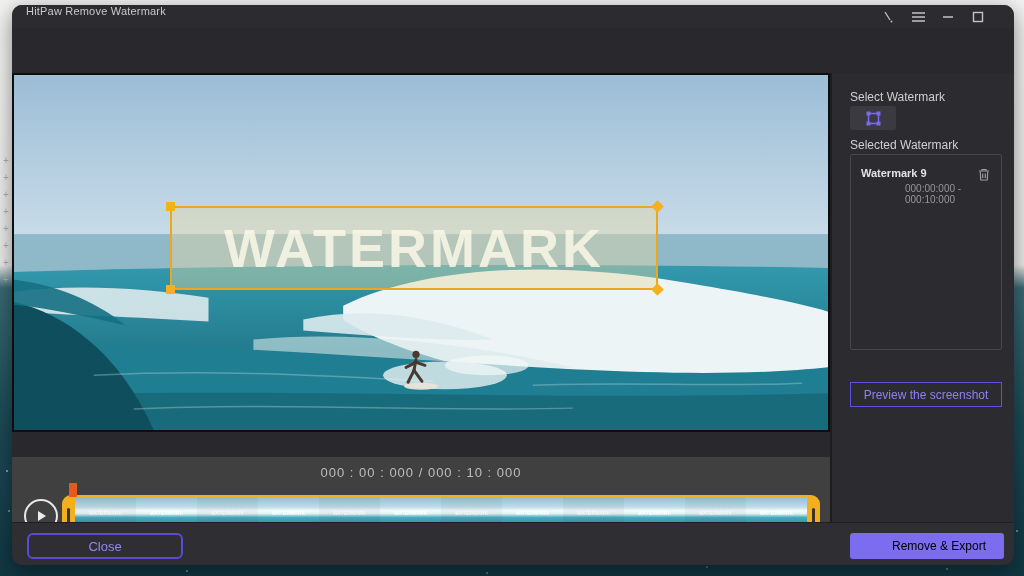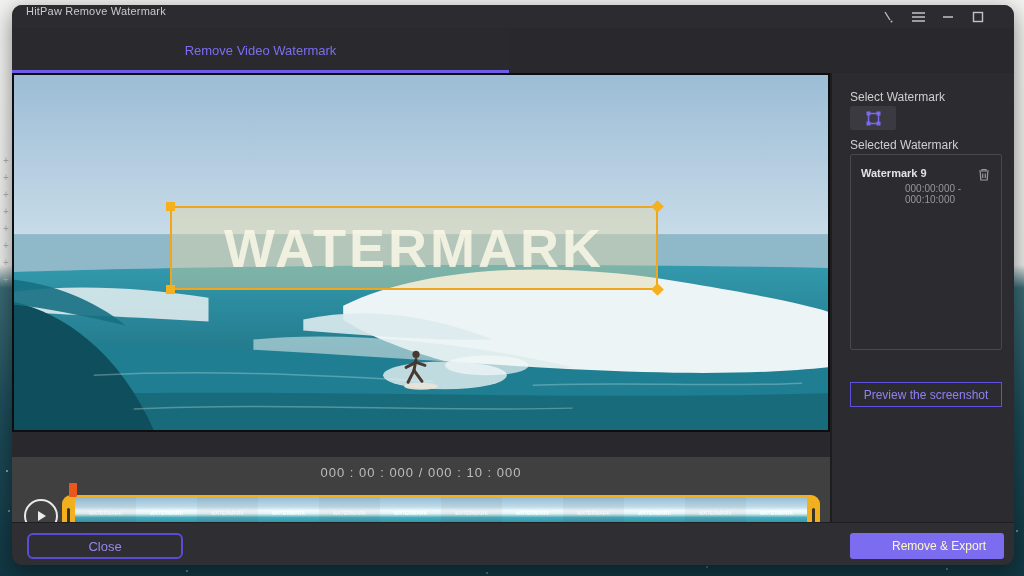--- a/index.html
+++ b/index.html
@@ -98,21 +98,21 @@
     background:transparent; border:1.5px solid #5f50dd; border-radius:0; color:#8f80f2;
     font-size:12px; font-family:"Liberation Sans",sans-serif; cursor:pointer; }
 
   
   .footer { position:absolute; left:0; top:517px; width:100%; height:43px; background:#2e2e33;
     border-top:1px solid #1f1f22; }
   .close-btn { position:absolute; left:15px; top:10px; width:156px; height:26px;
     background:transparent; border:2px solid #5b4cd8; border-radius:6px; color:#9488f0;
     font-size:13px; font-family:"Liberation Sans",sans-serif; cursor:pointer; }
   .export-btn { position:absolute; right:10px; top:10px; width:154px; height:26px;
-    background:#7c6cf0; border:none; border-radius:3px; color:#fef9c3; font-size:12px;
+    background:#7c6cf0; border:none; border-radius:3px; color:#000000; font-size:12px;
     font-family:"Liberation Sans",sans-serif; cursor:pointer;padding-left:24px; }
 </style>
 </head>
 <body>
 
 <div class="wallpaper">
   <div class="plus-column" style="top: 152px;">
       <div>+</div>
       <div>+</div>
       <div>+</div>
@@ -152,24 +152,20 @@
       </span>
       <span class="tb-btn">
         <svg width="12" height="12" viewBox="0 0 12 12">
             <rect x="1.5" y="1.5" width="9" height="9" fill="none" stroke="#c3c3c7" stroke-width="1.4"></rect>
           </svg>
       </span>
     </div>
   </div>
 
   <div class="tabbar">
-    <div class="tab tab-video">
-      <span>Remove Video Watermark</span>
-      <div class="tab-underline"></div>
-    </div>
   </div>
 
   <div class="video-frame">
     <div class="video-canvas">
       <svg viewBox="0 0 816 357" preserveAspectRatio="none">
         <defs>
           <linearGradient id="sky" x1="0" y1="0" x2="0" y2="1">
             <stop offset="0" stop-color="#9cbdd6"></stop>
               <stop offset="1" stop-color="#d2e2ec"></stop>
           </linearGradient>

